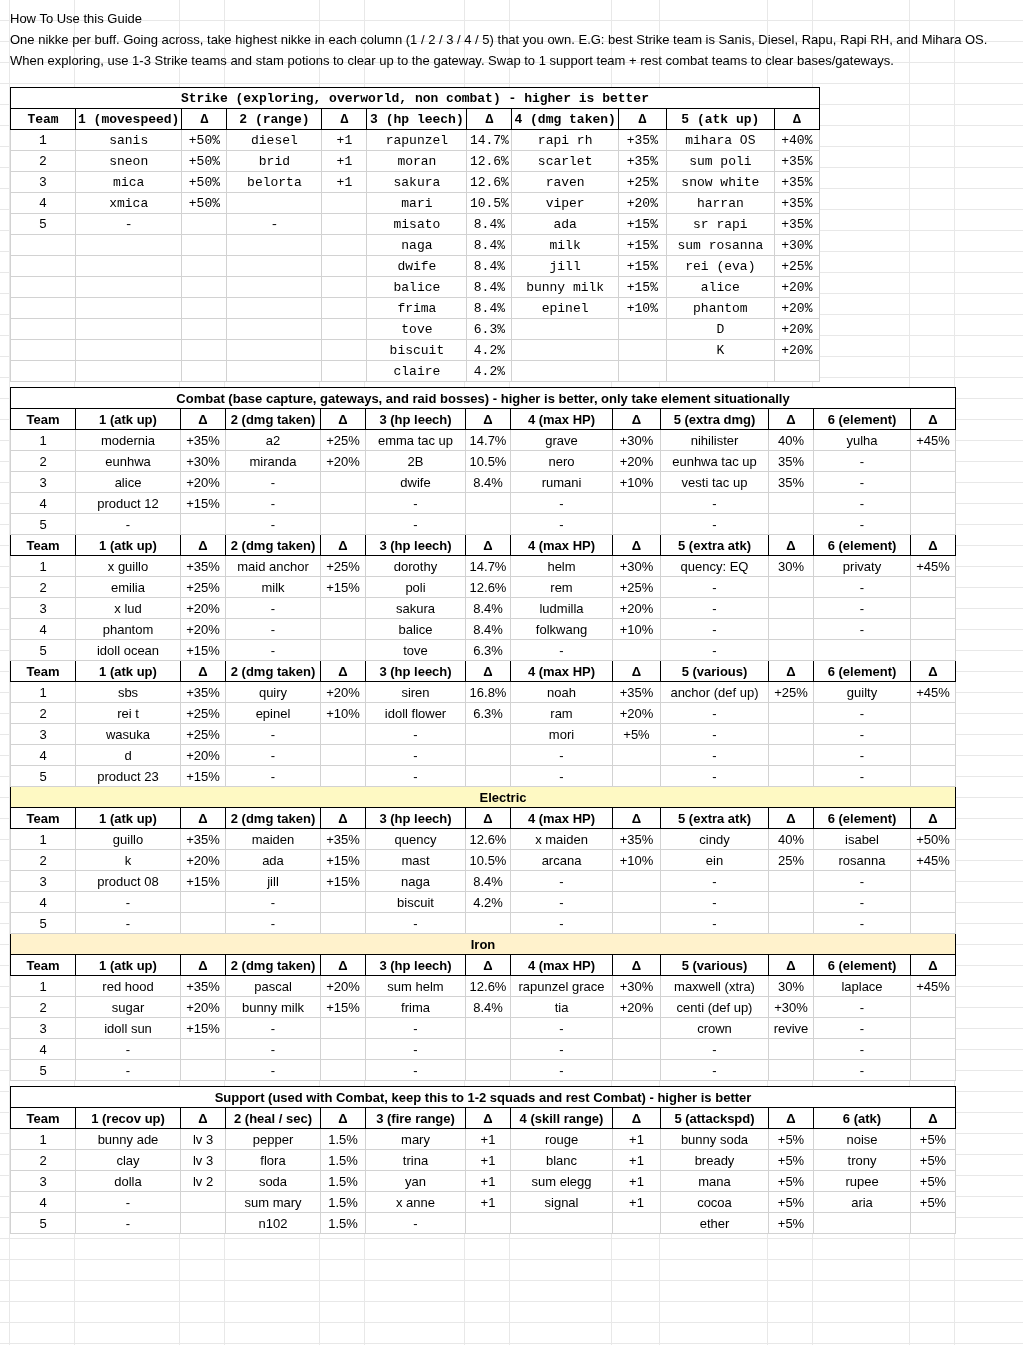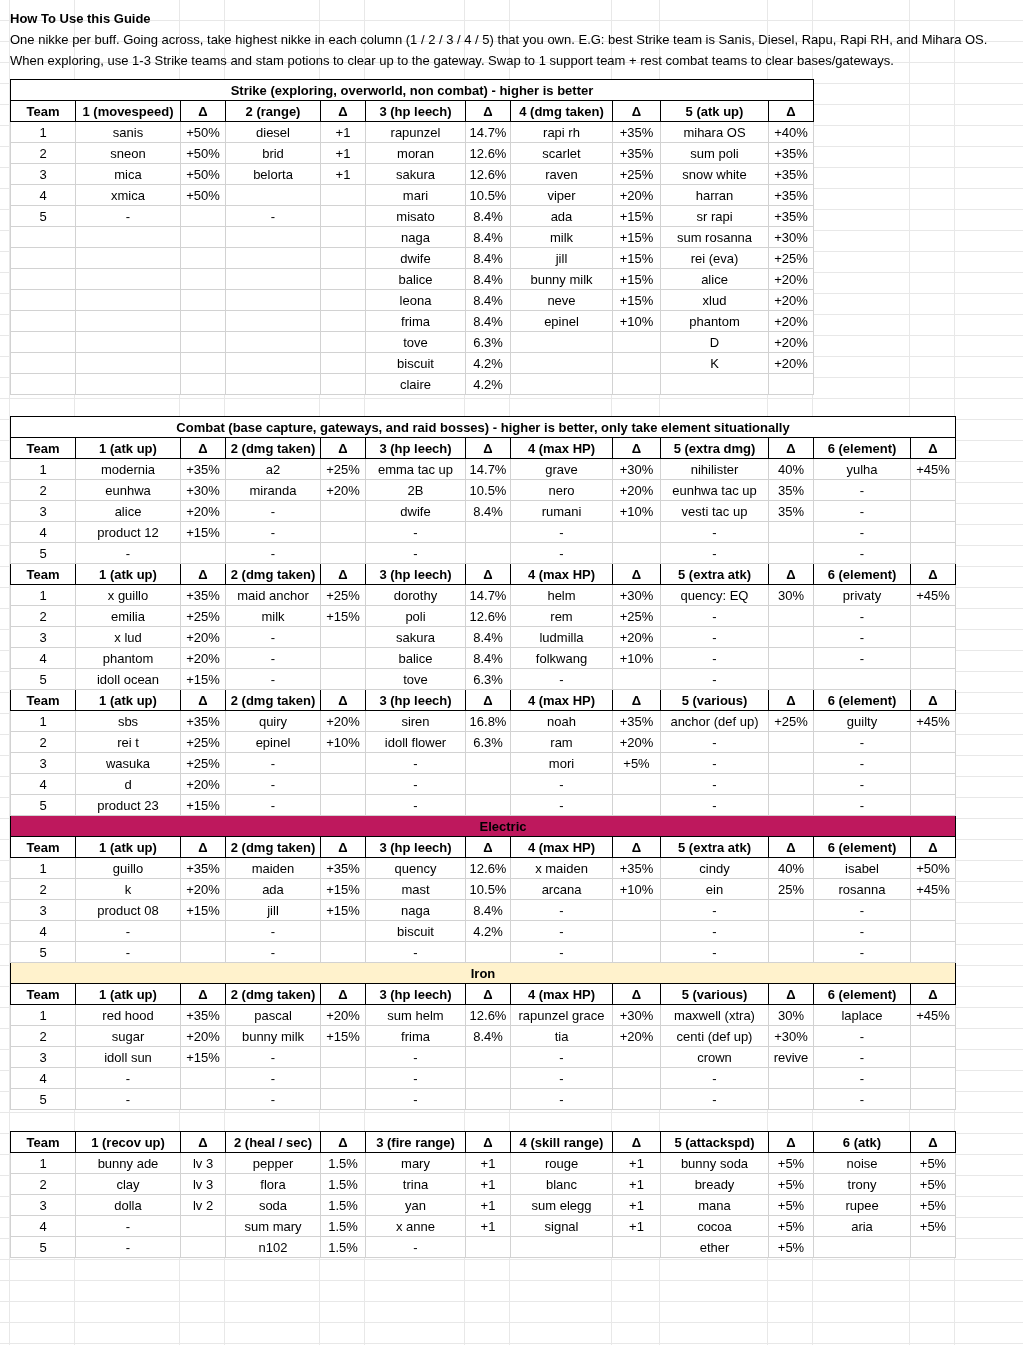--- a/index.html
+++ b/index.html
@@ -29,43 +29,43 @@
       no-repeat, no-repeat, no-repeat, no-repeat, no-repeat, no-repeat,
       no-repeat, no-repeat, no-repeat, no-repeat;
     background-size: auto, 1px 100%, 1px 100%, 1px 100%, 1px 100%, 1px 100%,
       1px 100%, 1px 100%, 1px 100%, 1px 100%, 1px 100%, 1px 100%, 1px 100%,
       1px 100%, 1px 100%;
     background-position: 0 0, 9px 0, 74px 0, 179px 0, 224px 0, 319px 0,
       364px 0, 464px 0, 509px 0, 611px 0, 659px 0, 767px 0, 812px 0,
       909px 0, 954px 0;
   }
   .intro-block div { height: 21px; line-height: 21px; white-space: nowrap; }
-  .guide-title { font-weight: bold; }
+  .guide-title { font-weight: normal; }
 
   table.sheet-table {
     border-collapse: collapse;
     table-layout: fixed;
     background: #fff;
   }
   table.sheet-table td, table.sheet-table th {
     height: 21px;
     padding: 0 2px;
     text-align: center;
     vertical-align: middle;
     overflow: hidden;
     white-space: nowrap;
     font-size: 13px;
   }
   table.sheet-table td { border: 1px solid #d2d2d2; font-weight: normal; }
   tr.title-row th, tr.band-row th, tr.head-row th {
     border: 1px solid #000;
     font-weight: bold;
   }
-  .mt-sm { margin-top: 8px; }
-  .mt-row { margin-top: 21px; }
+  .mt-sm { margin-top: 16px; font-family: Liberation Mono, monospace; }
+  .mt-row { margin-top: 5px; }
 
   
   col.c-team { width: 65px; }
   col.c-n1 { width: 105px; } col.c-d1 { width: 45px; }
   col.c-n2 { width: 95px; }  col.c-d2 { width: 45px; }
   col.c-n3 { width: 100px; } col.c-d3 { width: 45px; }
   col.c-n4 { width: 102px; } col.c-d4 { width: 48px; }
   col.c-n5 { width: 108px; } col.c-d5 { width: 45px; }
   col.c-n6 { width: 97px; }  col.c-d6 { width: 45px; }
 </style>
@@ -208,33 +208,20 @@
           <td></td>
           <td></td>
           <td></td>
           <td></td>
           <td></td>
           <td>balice</td>
           <td>8.4%</td>
           <td>bunny milk</td>
           <td>+15%</td>
           <td>alice</td>
-          <td>+20%</td>
-        </tr>
-        <tr>
-          <td></td>
-          <td></td>
-          <td></td>
-          <td></td>
-          <td></td>
-          <td>leona</td>
-          <td>8.4%</td>
-          <td>neve</td>
-          <td>+15%</td>
-          <td>xlud</td>
           <td>+20%</td>
         </tr>
         <tr>
           <td></td>
           <td></td>
           <td></td>
           <td></td>
           <td></td>
           <td>frima</td>
           <td>8.4%</td>
@@ -587,21 +574,21 @@
           <td></td>
           <td>-</td>
           <td></td>
           <td>-</td>
           <td></td>
         </tr>
       </tbody>
 
     <tbody>
       <tr class="band-row">
-        <th colspan="13" style="background-color: #be185d; padding-left: 42px;">Electric</th>
+        <th colspan="13" style="background-color: #fef9c3; padding-left: 42px;">Electric</th>
       </tr>
       <tr class="head-row">
           <th>Team</th>
           <th>1 (atk up)</th>
           <th>Δ</th>
           <th>2 (dmg taken)</th>
           <th>Δ</th>
           <th>3 (hp leech)</th>
           <th>Δ</th>
           <th>4 (max HP)</th>
@@ -799,20 +786,23 @@
       <col class="c-n3">
         <col class="c-d3">
         <col class="c-n4">
         <col class="c-d4">
         <col class="c-n5">
         <col class="c-d5">
       <col class="c-n6">
         <col class="c-d6">
     </colgroup>
     <tbody>
+      <tr class="title-row">
+        <th colspan="13">Support (used with Combat, keep this to 1-2 squads and rest Combat) - higher is better</th>
+      </tr>
       <tr class="head-row">
           <th>Team</th>
           <th>1 (recov up)</th>
           <th>Δ</th>
           <th>2 (heal / sec)</th>
           <th>Δ</th>
           <th>3 (fire range)</th>
           <th>Δ</th>
           <th>4 (skill range)</th>
           <th>Δ</th>

